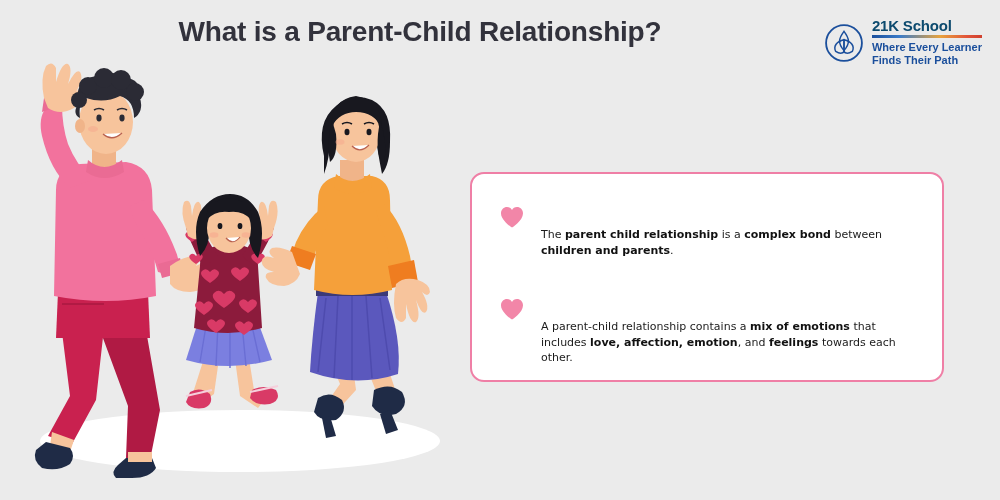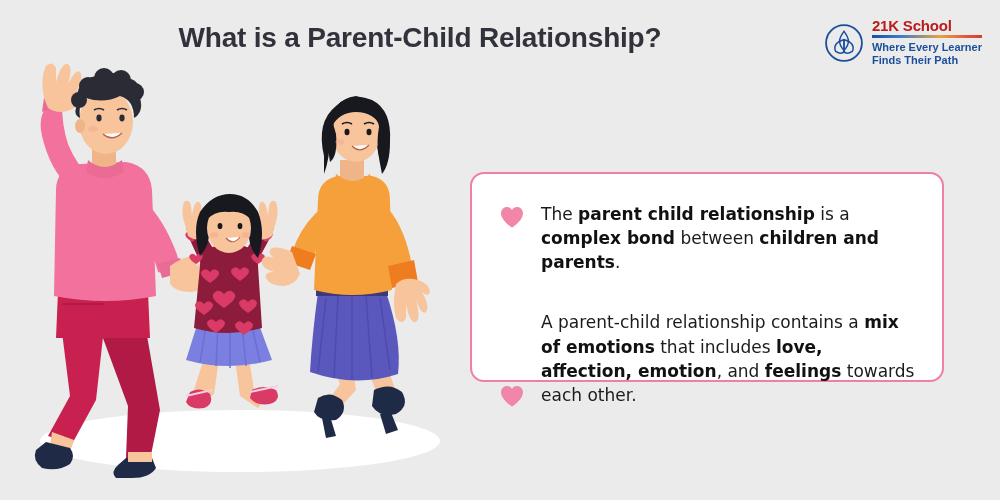--- a/index.html
+++ b/index.html
@@ -7,55 +7,56 @@
     width:1000px;height:500px;
     background:#ebebeb;
     font-family:"Liberation Sans", sans-serif;
     overflow:hidden;
     position:relative;
   }
   .stage{position:absolute;inset:0;}
 
   
   .title{
-    position:absolute;left:0;top:22px;width:840px;
+    position:absolute;left:0;top:16px;width:840px;
     text-align:center;
     font-size:28px;font-weight:bold;
     color:#32323c;
     letter-spacing:-0.2px;
   }
 
   
   .logo{position:absolute;right:18px;top:18px;display:flex;align-items:center;gap:8px;}
   .logo-mark{width:40px;height:40px;flex:0 0 40px;}
   .logo-text{display:flex;flex-direction:column;line-height:1;}
-  .logo-name{font-size:15px;font-weight:bold;color:#b91c1c;letter-spacing:-0.2px;}
+  .logo-name{font-size:15px;font-weight:bold;color:#0c4a6e;letter-spacing:-0.2px;}
   .logo-bar{height:2.5px;width:100%;margin:2px 0 3px 0;
     background:linear-gradient(90deg,#1b4f9c 0%,#3a7bc8 25%,#e8a33d 62%,#e2553a 86%,#d0402f 100%);}
   .logo-tag{font-size:11px;font-weight:bold;color:#1b4f9c;line-height:1.22;}
 
   
   .illustration{position:absolute;left:0;top:60px;width:470px;height:440px;}
   .illustration svg{display:block;}
 
   
   .card{
     position:absolute;left:470px;top:172px;width:474px;height:210px;
     background:#ffffff;
     border:2px solid #ef7fa6;
     border-radius:14px;
     box-sizing:border-box;
   }
   .bullets{padding:28px 26px 0 28px;}
   .bullet{display:flex;align-items:flex-start;gap:17px;}
-  .bullet + .bullet{margin-top:36px;align-items:flex-end;}
+  .bullet + .bullet{margin-top:36px;}
   .heart-icon{flex:0 0 24px;width:24px;height:22px;margin-top:4px;}
   .bullet-text{
-    font-size:17px;line-height:1.42;color:#1b1b1b;
+    font-size:11px;line-height:1.42;color:#1b1b1b;
     font-family:"DejaVu Sans", sans-serif;
+    margin-top:25px;
   }
   .bullet-text b{font-weight:bold;color:#111;}
 </style>
 </head>
 <body>
 
 <div class="stage">
 
   <div class="title">What is a Parent-Child Relationship?</div>
 

